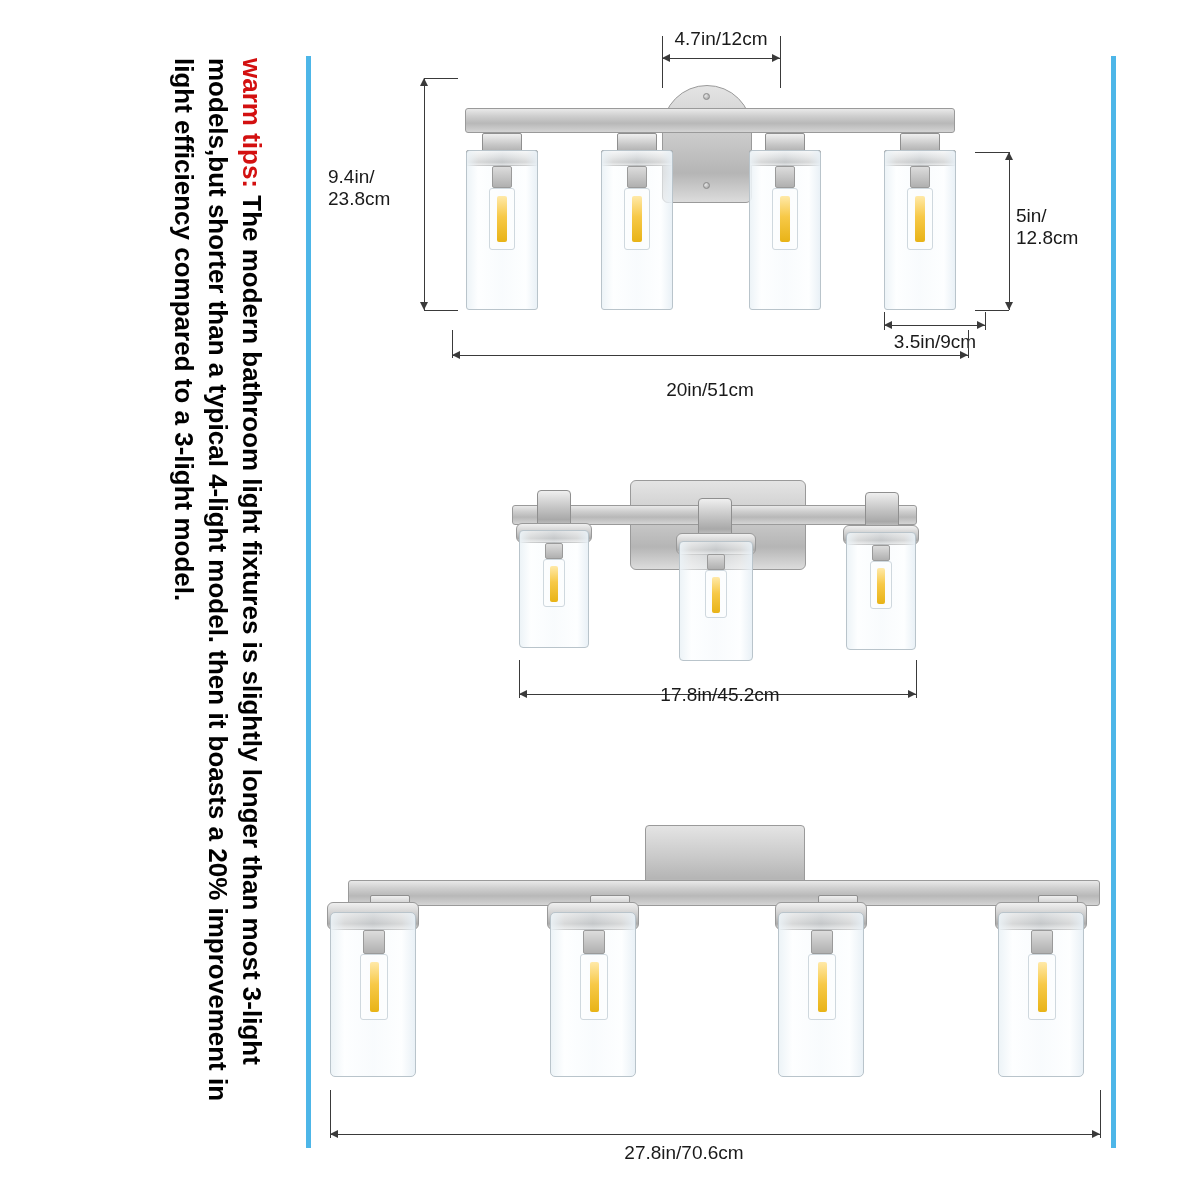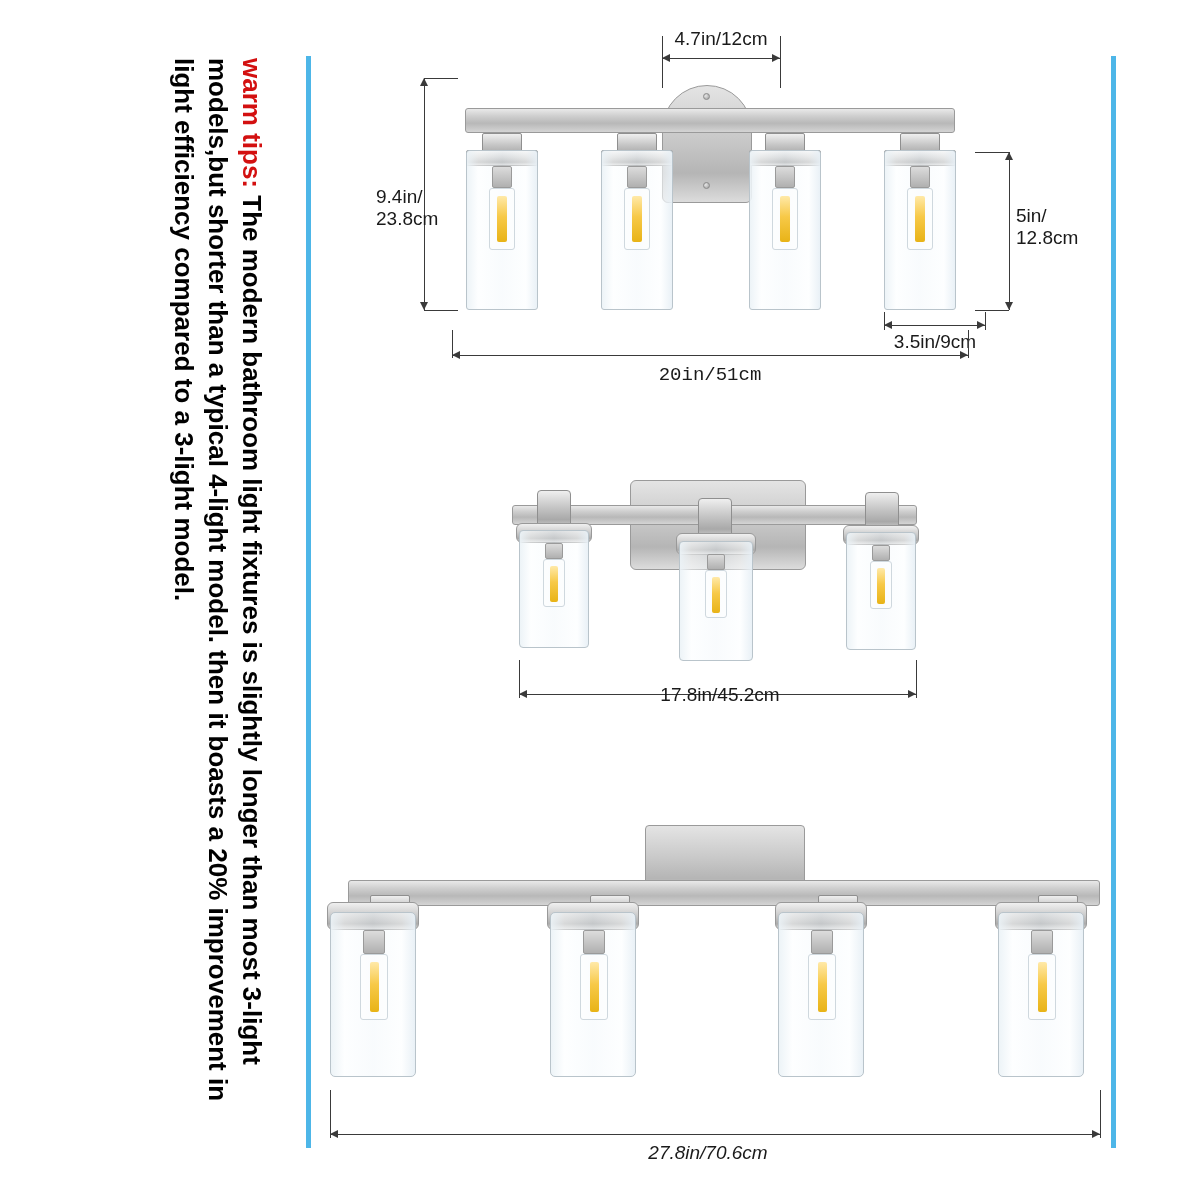--- a/index.html
+++ b/index.html
@@ -182,21 +182,21 @@
     <div class="dim-h" style="left:662px;top:58px;width:118px;"></div>
     <div class="arrow left" style="left:662px;top:54px;"></div>
     <div class="arrow right" style="left:772px;top:54px;"></div>
     <div class="dim-label center" style="left:631px;top:28px;width:180px;">4.7in/12cm</div>
 
     <div class="dim-v" style="left:424px;top:78px;height:232px;"></div>
     <div class="arrow up" style="left:420px;top:78px;"></div>
     <div class="arrow down" style="left:420px;top:302px;"></div>
     <div class="tick-h" style="left:424px;top:78px;width:34px;"></div>
     <div class="tick-h" style="left:424px;top:310px;width:34px;"></div>
-    <div class="dim-label left" style="left:328px;top:186px;width:96px;margin-left:48px;">9.4in/
+    <div class="dim-label left" style="left:328px;top:166px;width:96px;">9.4in/
 23.8cm</div>
 
     <div class="dim-v" style="left:1009px;top:152px;height:158px;"></div>
     <div class="arrow up" style="left:1005px;top:152px;"></div>
     <div class="arrow down" style="left:1005px;top:302px;"></div>
     <div class="tick-h" style="left:975px;top:152px;width:34px;"></div>
     <div class="tick-h" style="left:975px;top:310px;width:34px;"></div>
     <div class="dim-label left" style="left:1016px;top:205px;width:96px;">5in/
 12.8cm</div>
 
@@ -205,21 +205,21 @@
     <div class="dim-h" style="left:884px;top:325px;width:101px;"></div>
     <div class="arrow left" style="left:884px;top:321px;"></div>
     <div class="arrow right" style="left:977px;top:321px;"></div>
     <div class="dim-label center" style="left:855px;top:331px;width:160px;">3.5in/9cm</div>
 
     <div class="tick-v" style="left:452px;top:330px;height:28px;"></div>
     <div class="tick-v" style="left:968px;top:330px;height:28px;"></div>
     <div class="dim-h" style="left:452px;top:355px;width:516px;"></div>
     <div class="arrow left" style="left:452px;top:351px;"></div>
     <div class="arrow right" style="left:960px;top:351px;"></div>
-    <div class="dim-label center" style="left:620px;top:364px;width:180px;font-family:Liberation Mono, monospace;">20in/51cm</div>
+    <div class="dim-label center" style="left:620px;top:379px;width:180px;">20in/51cm</div>
   </div>
 
   <div class="fixture">
 
     <div class="backplate" style="left:630px;top:480px;width:176px;height:90px;border-radius:6px;"></div>
 
     <div class="bar" style="left:512px;top:505px;width:405px;height:20px;"></div>
 
     <div class="socket" style="left:537px;top:490px;width:34px;height:40px;border-radius:4px;"></div>
     <div class="socket" style="left:698px;top:498px;width:34px;height:42px;border-radius:4px;"></div>
@@ -284,16 +284,16 @@
     <div class="glass" style="left:998px;top:912px;width:86px;height:165px;border-radius:5px;"></div>
     <div class="cap" style="left:1031px;top:930px;width:22px;height:24px;"></div>
     <div class="bulb-glass" style="left:1028px;top:954px;width:28px;height:66px;"></div>
     <div class="filament" style="left:1038px;top:962px;width:9px;height:50px;"></div>
 
     <div class="tick-v" style="left:330px;top:1090px;height:48px;"></div>
     <div class="tick-v" style="left:1100px;top:1090px;height:48px;"></div>
     <div class="dim-h" style="left:330px;top:1134px;width:770px;"></div>
     <div class="arrow left" style="left:330px;top:1130px;"></div>
     <div class="arrow right" style="left:1092px;top:1130px;"></div>
-    <div class="dim-label center" style="left:608px;top:1142px;width:200px;font-style:italic;">27.8in/70.6cm</div>
+    <div class="dim-label center" style="left:584px;top:1142px;width:200px;">27.8in/70.6cm</div>
   </div>
 
 </div>
 
 </body></html>

